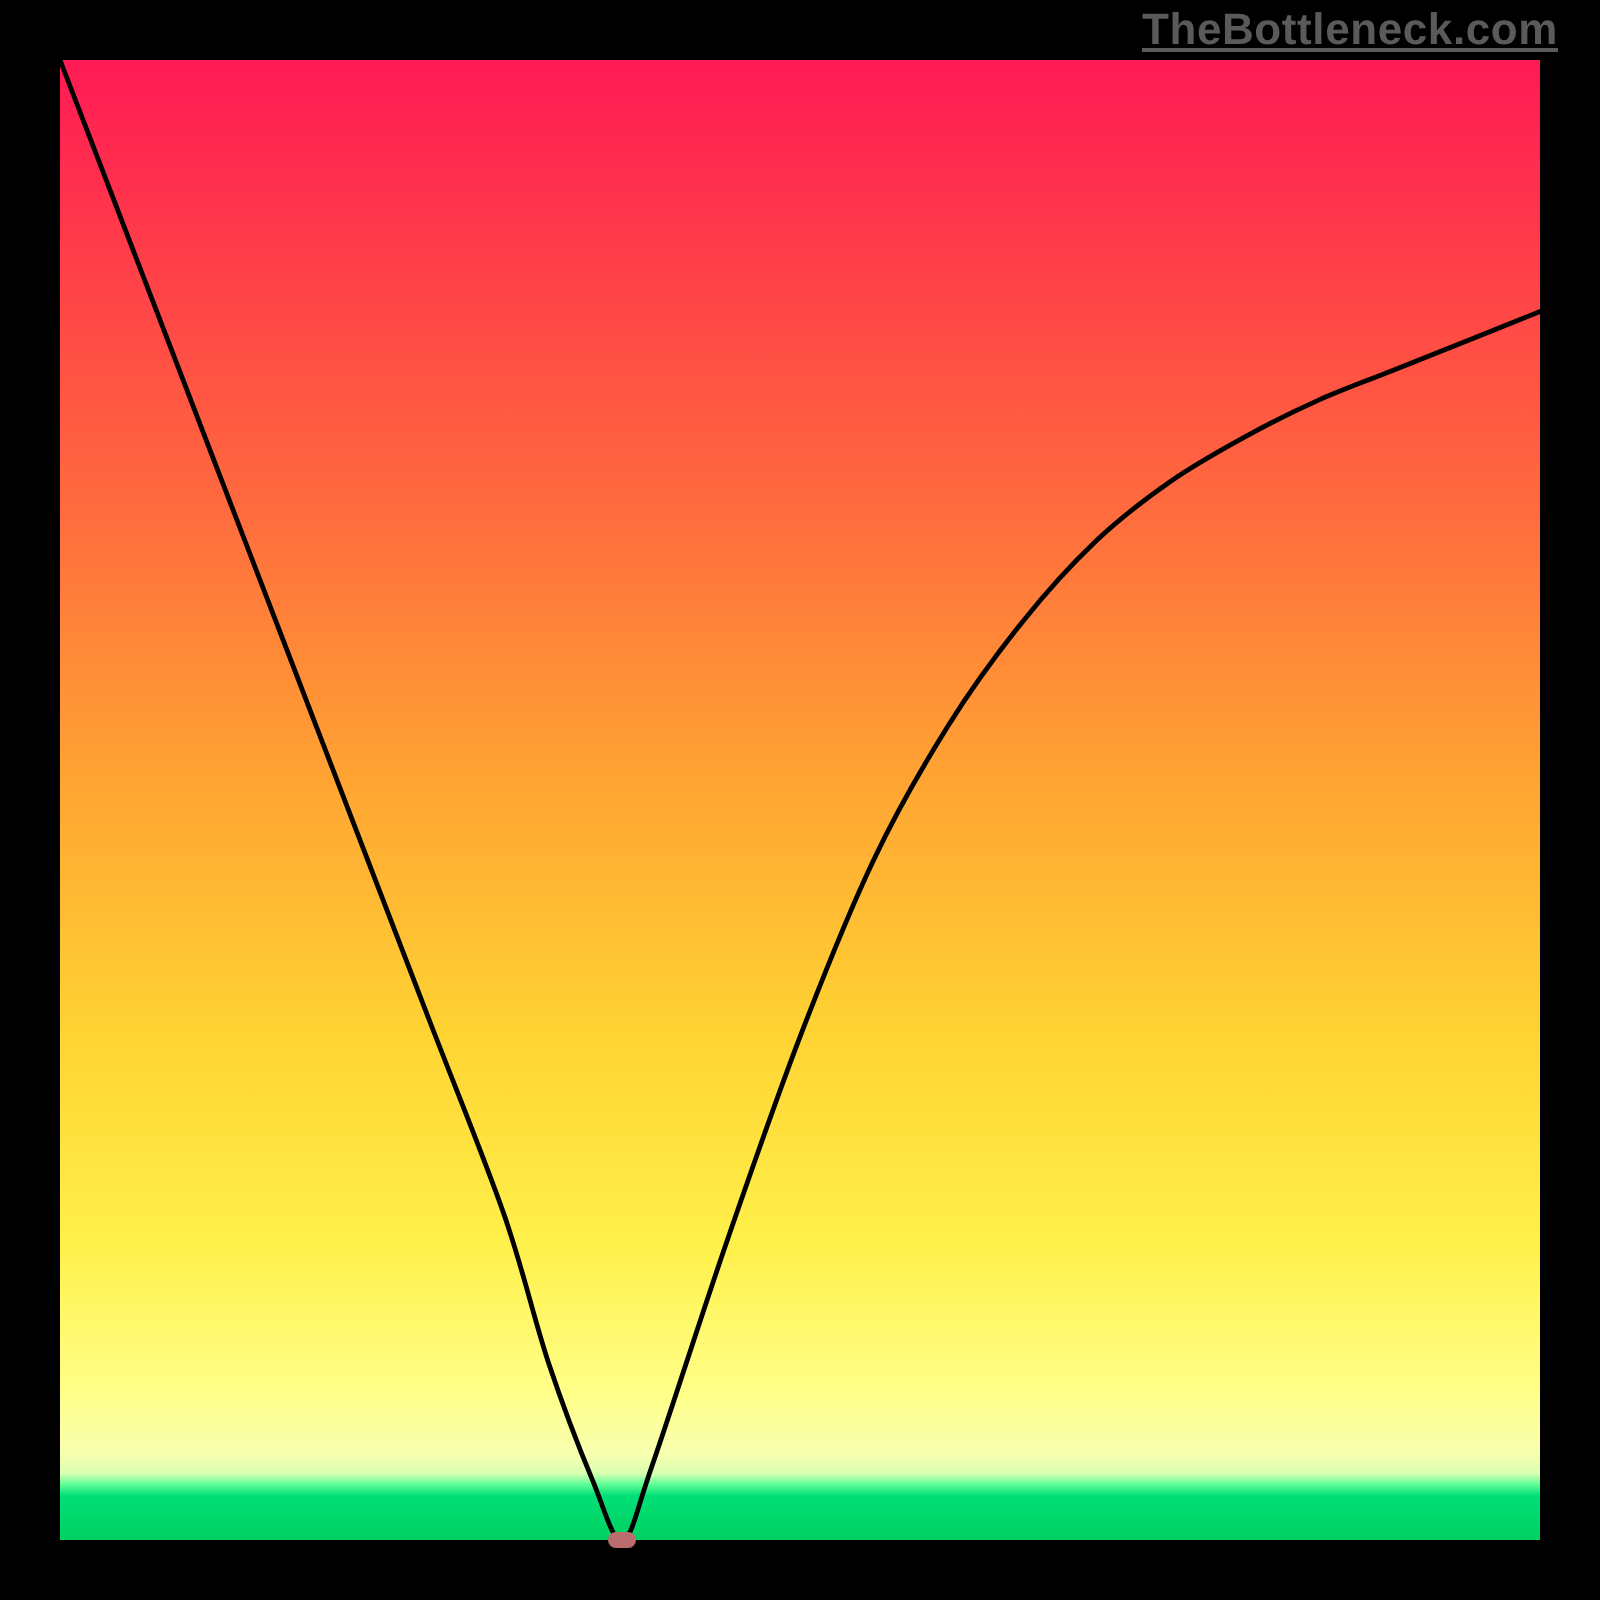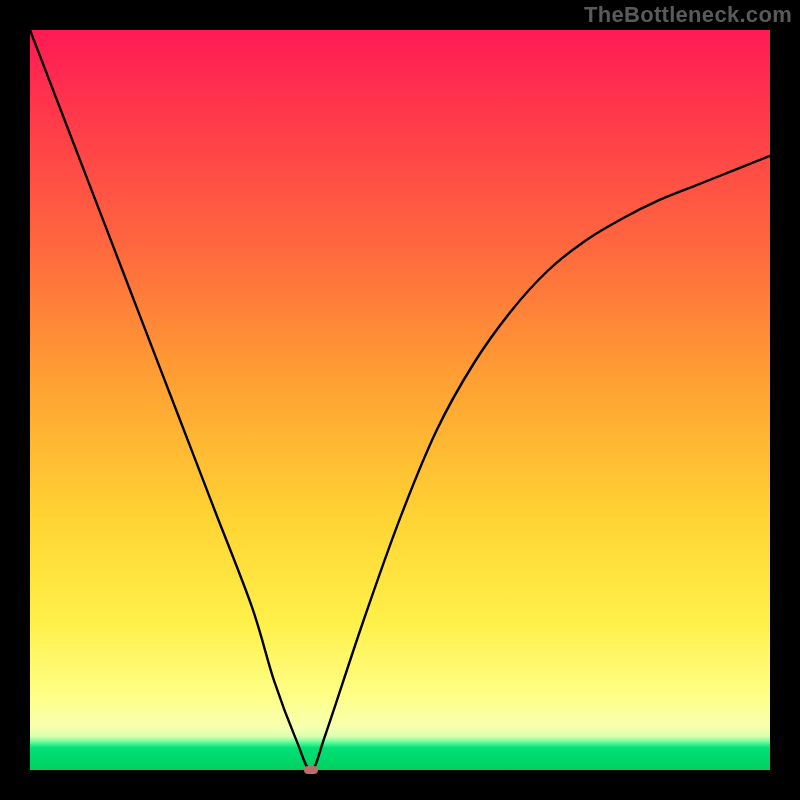--- a/index.html
+++ b/index.html
@@ -13,25 +13,26 @@
   }
   .frame {
     position: relative;
     width: 800px;
     height: 800px;
     background: #000;
   }
   .watermark {
     position: absolute;
     top: 2px;
-    right: 8px;
+    right: 21px;
     color: #5a5a5a;
     font-size: 22px;
     font-weight: 600;
     letter-spacing: 0.3px;
+    text-decoration: underline;
   }
   .plot-area {
     position: absolute;
     left: 30px;
     top: 30px;
     width: 740px;
     height: 740px;
     
     background: linear-gradient(
       to bottom,

